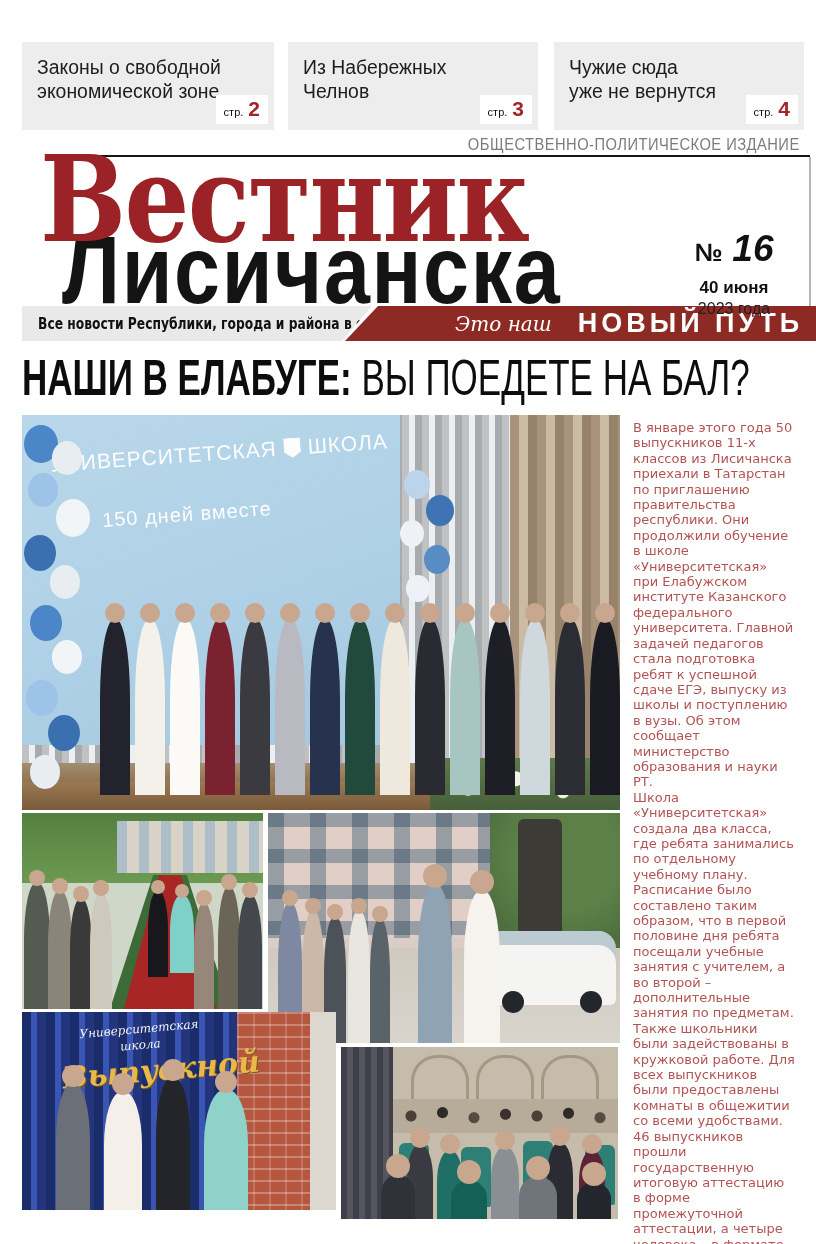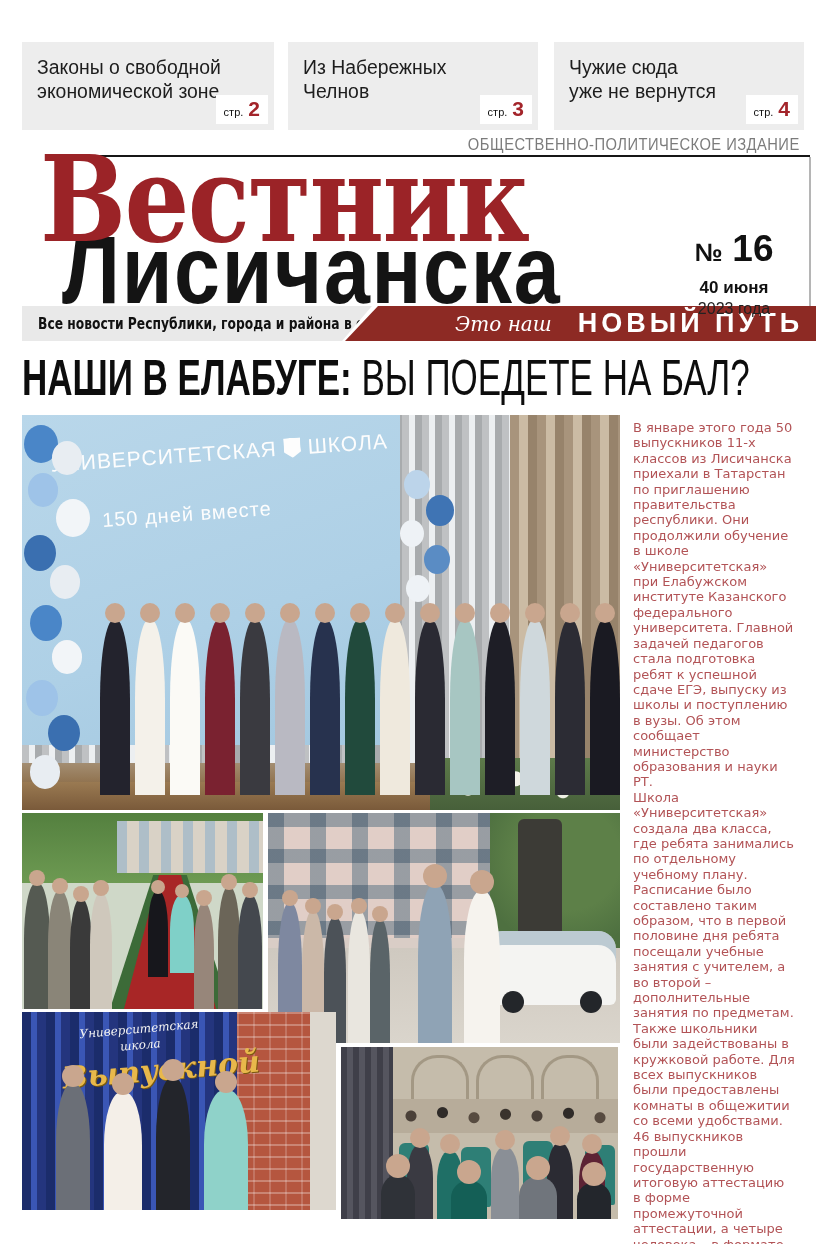--- a/index.html
+++ b/index.html
@@ -24,21 +24,21 @@
   .mast-vrule{position:absolute;top:157px;left:809px;width:2px;height:150px;background:#b5b5b5;}
   .mast-title1{position:absolute;left:40px;top:148px;color:#9b2327;
     font-family:"DejaVu Serif",serif;font-weight:700;font-size:120px;line-height:102px;
     transform:scaleX(.85);transform-origin:left top;z-index:3;letter-spacing:-2px;}
   .mast-title2{position:absolute;left:62px;top:226px;color:#141414;
     font-weight:700;font-size:96px;line-height:88px;letter-spacing:2px;
     transform:scaleX(.86);transform-origin:left top;z-index:2;}
   .issue{position:absolute;left:664px;top:228px;width:140px;text-align:center;z-index:4;}
   .issue-row{display:flex;justify-content:center;align-items:baseline;gap:10px;}
   .issue-no-label{font-size:25px;font-weight:700;color:#111;}
-  .issue-no{font-size:37px;font-weight:700;color:#111;}
+  .issue-no{font-size:37px;font-weight:700;color:#111;font-style:italic;}
   .issue-day{margin-top:8px;font-size:17px;font-weight:700;color:#111;}
   .issue-year{margin-top:2px;font-size:16px;color:#222;}
 
   
   .tag-gray{position:absolute;left:22px;top:306px;width:350px;height:35px;background:#e9e9e9;
     clip-path:polygon(0 0,100% 0,calc(100% - 30px) 100%,0 100%);
     display:flex;align-items:center;}
   .tag-gray span{margin-left:16px;font-family:"DejaVu Sans",sans-serif;font-weight:700;
     font-size:15px;color:#111;white-space:nowrap;transform:scaleX(.82);transform-origin:left center;}
   .tag-red{position:absolute;left:345px;top:306px;width:471px;height:35px;background:#8d2a24;

